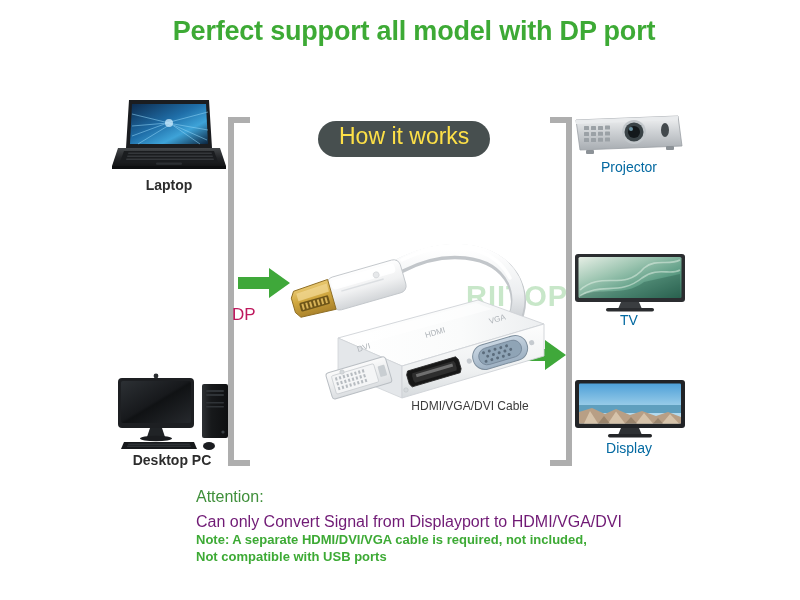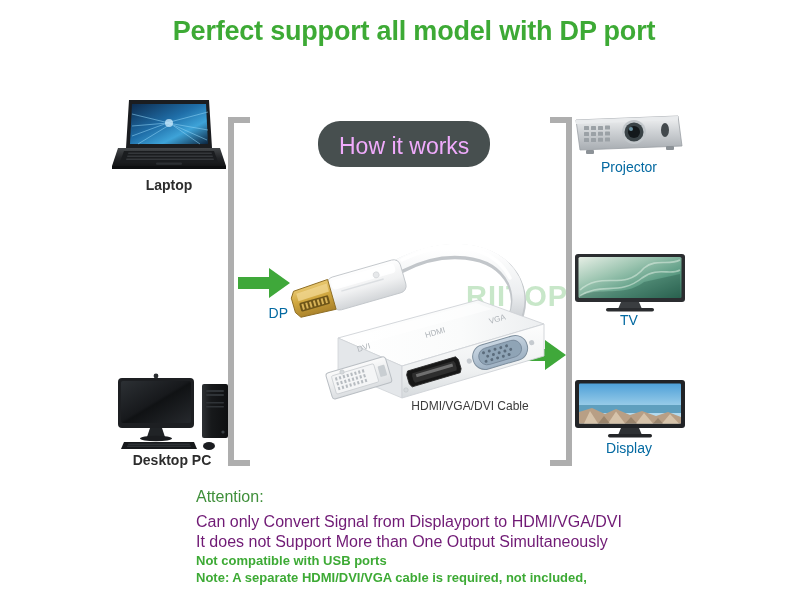--- a/index.html
+++ b/index.html
@@ -19,24 +19,24 @@
     text-align:center;
     font-size:27px;font-weight:bold;
     color:#3daa35;
     letter-spacing:-0.2px;
     white-space:nowrap;
   }
 
   
   .pill{
     position:absolute;left:318px;top:121px;
-    padding:14px 21px 9px 21px;
+    padding:4px 21px 9px 21px;
     background:#474f4f;
     border-radius:22px;
-    color:#f0abfc;
+    color:#fde047;
     font-size:23px;
     line-height:1;
     white-space:nowrap;
   }
 
   
   .bracket{position:absolute;}
   .bracket .stem{position:absolute;background:#aeaeae;width:6px;top:0;bottom:0;}
   .bracket .cap{position:absolute;background:#aeaeae;height:6px;width:22px;}
 
@@ -56,21 +56,21 @@
   
   .dev-label{
     position:absolute;text-align:center;white-space:nowrap;
     color:#3a3a3a;
   }
   .dev-label.bold{font-weight:bold;font-size:14px;color:#2d2d2d;}
   .dev-label.reg{font-weight:normal;font-size:14px;color:#0369a1;}
 
   .dp-label{
     position:absolute;left:232px;top:305px;width:56px;
-    text-align:right;font-size:14px;color:#0369a1;
+    text-align:left;font-size:17px;color:#be185d;
   }
   .cable-label{
     position:absolute;left:360px;top:399px;width:220px;
     text-align:center;font-size:12px;color:#3b3b3b;white-space:nowrap;
   }
 
   
   .watermark{
     position:absolute;left:466px;top:280px;
     font-size:29px;font-weight:bold;
@@ -448,18 +448,17 @@
     </svg>
   </div>
 
   <div class="cable-label">HDMI/VGA/DVI Cable</div>
 
   <div class="pill">How it works</div>
 
   <div class="attention">
     <div class="att-head">Attention:</div>
     <div class="att-line">Can only Convert Signal from Displayport to HDMI/VGA/DVI</div>
-    <div class="att-line">It does not Support More than One Output Simultaneously</div>
+    <div class="att-note">Note: A separate HDMI/DVI/VGA cable is required, not included,</div>
     <div class="att-note">Not compatible with USB ports</div>
-    <div class="att-note">Note: A separate HDMI/DVI/VGA cable is required, not included,</div>
   </div>
 
 </div>
 
 </body></html>

